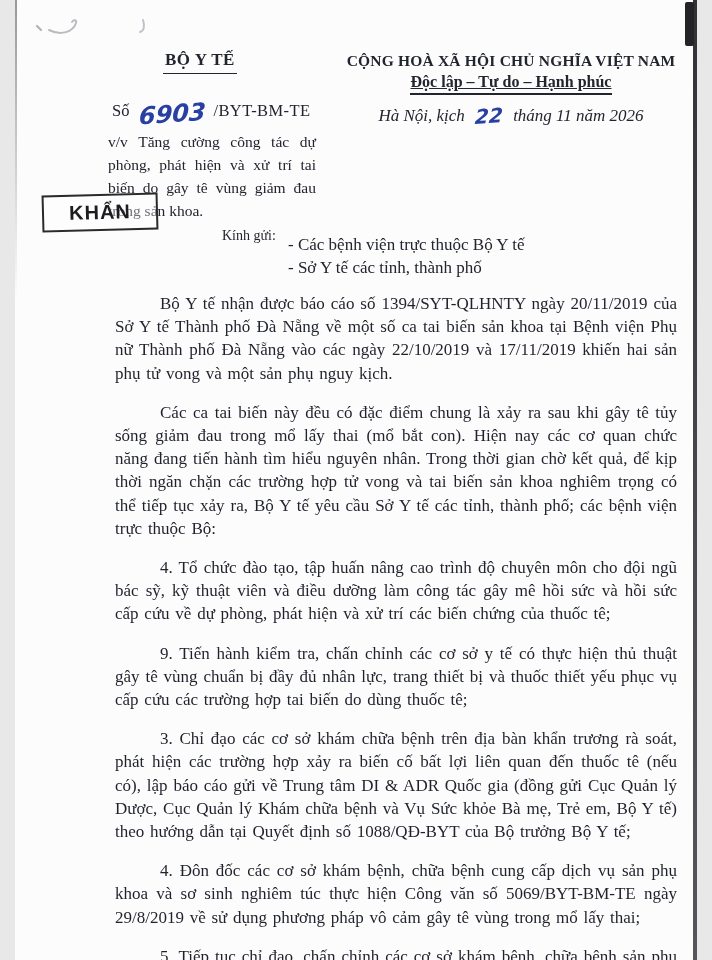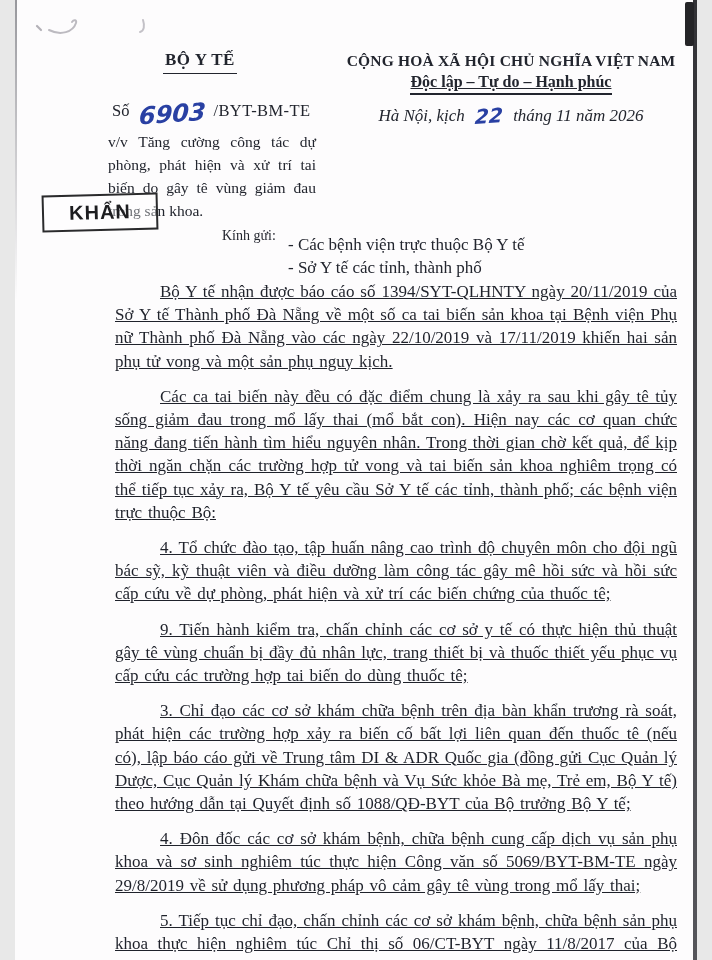--- a/index.html
+++ b/index.html
@@ -53,21 +53,21 @@
   
   .salutation{position:absolute;left:207px;top:211px;font-size:14px;margin-top:17px;}
   .recipients{position:absolute;left:273px;top:234px;font-size:17px;line-height:22.5px;}
 
   
   .body-text{
     position:absolute;left:100px;top:276px;width:562px;
     font-size:17px;line-height:23.2px;text-align:justify;word-spacing:1.5px;
     color:#1f222b;
   }
-  .body-text p{margin:4px 0 12px 0;text-indent:45px;text-decoration:underline;}
+  .body-text p{margin:16px 0 12px 0;text-indent:45px;}
 </style>
 </head>
 <body>
 
 <div class="page">
 
   <div class="edge-right"></div>
   <div class="edge-right-top"></div>
   <div class="edge-left"></div>
   <svg class="pen-mark" width="160" height="40">

